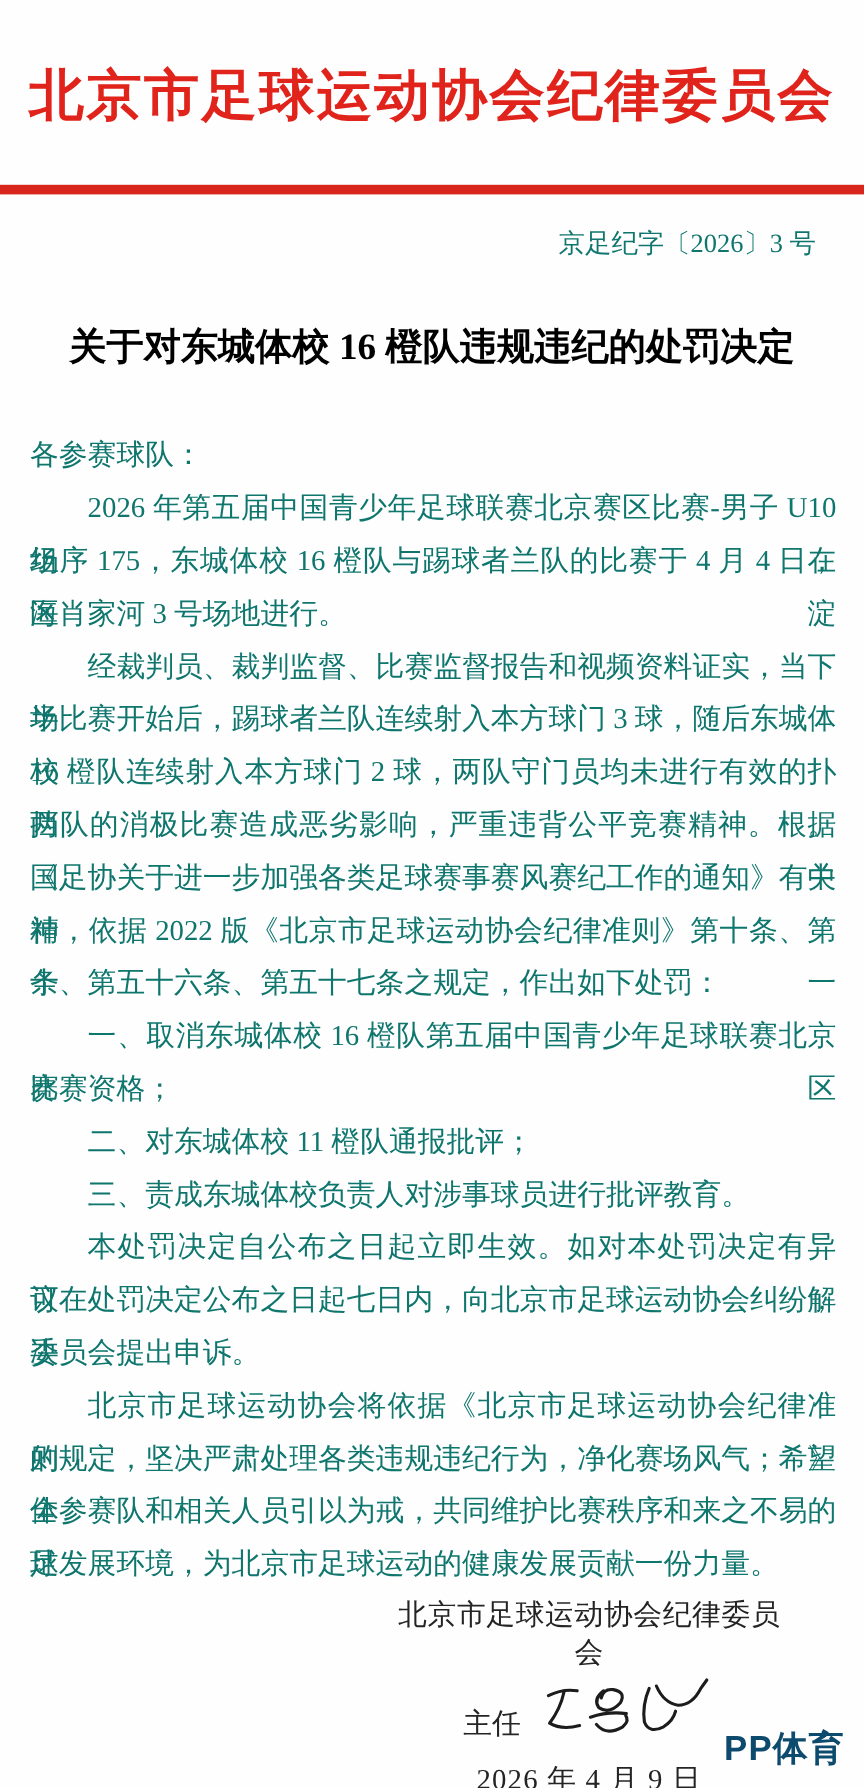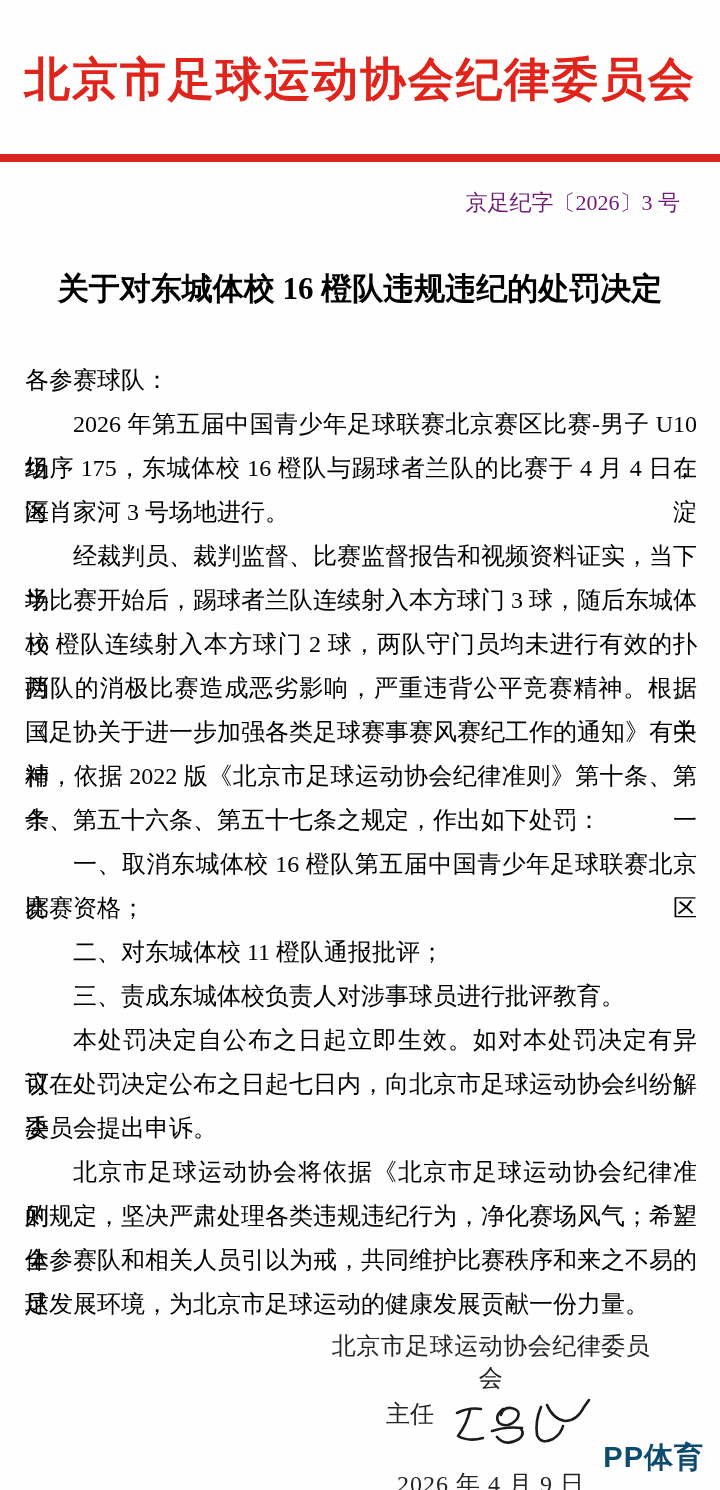--- a/index.html
+++ b/index.html
@@ -22,34 +22,34 @@
     color:#e0241b;
   }
   .red-rule{
     position:absolute;top:154px;left:0;
     width:720px;height:8px;
     background:#d8261c;
   }
   .doc-number{
     position:absolute;top:188px;right:40px;
     font-size:22px;line-height:30px;
-    color:#701a75;
+    color:#0f766e;
   }
   .doc-title{
     position:absolute;top:268px;left:0;width:720px;
     text-align:center;
     font-size:31px;line-height:42px;
     font-weight:bold;
     color:#000000;
   }
   
   .body{
     position:absolute;top:358px;left:25px;right:23px;
     font-size:24px;
-    color:#000000;
+    color:#0f766e;
   }
   .body .line{
     height:44px;line-height:44px;
     white-space:nowrap;
     overflow:visible;
   }
   .body .line.fill{
     white-space:normal;
     text-align:justify;
     text-align-last:justify;
@@ -59,21 +59,21 @@
   .signature{
     position:absolute;top:1330px;right:64px;
     width:330px;
     text-align:center;
     font-size:24px;
     color:#242424;
   }
   .sig-org{line-height:32px;letter-spacing:0.5px;}
   .sig-row{
     margin-top:4px;height:54px;
-    display:flex;align-items:flex-start;justify-content:center;gap:14px;
+    display:flex;align-items:flex-end;justify-content:center;gap:14px;
   }
   .sig-title{font-size:24px;}
   .sig-svg{display:block;}
   .sig-date{margin-top:16px;line-height:32px;letter-spacing:1px;}
   
   .watermark{
     position:absolute;top:1438px;right:16px;
     font-family:"Liberation Sans","DejaVu Sans",sans-serif;
     font-size:29px;font-weight:bold;
     color:#0c4a6e;

